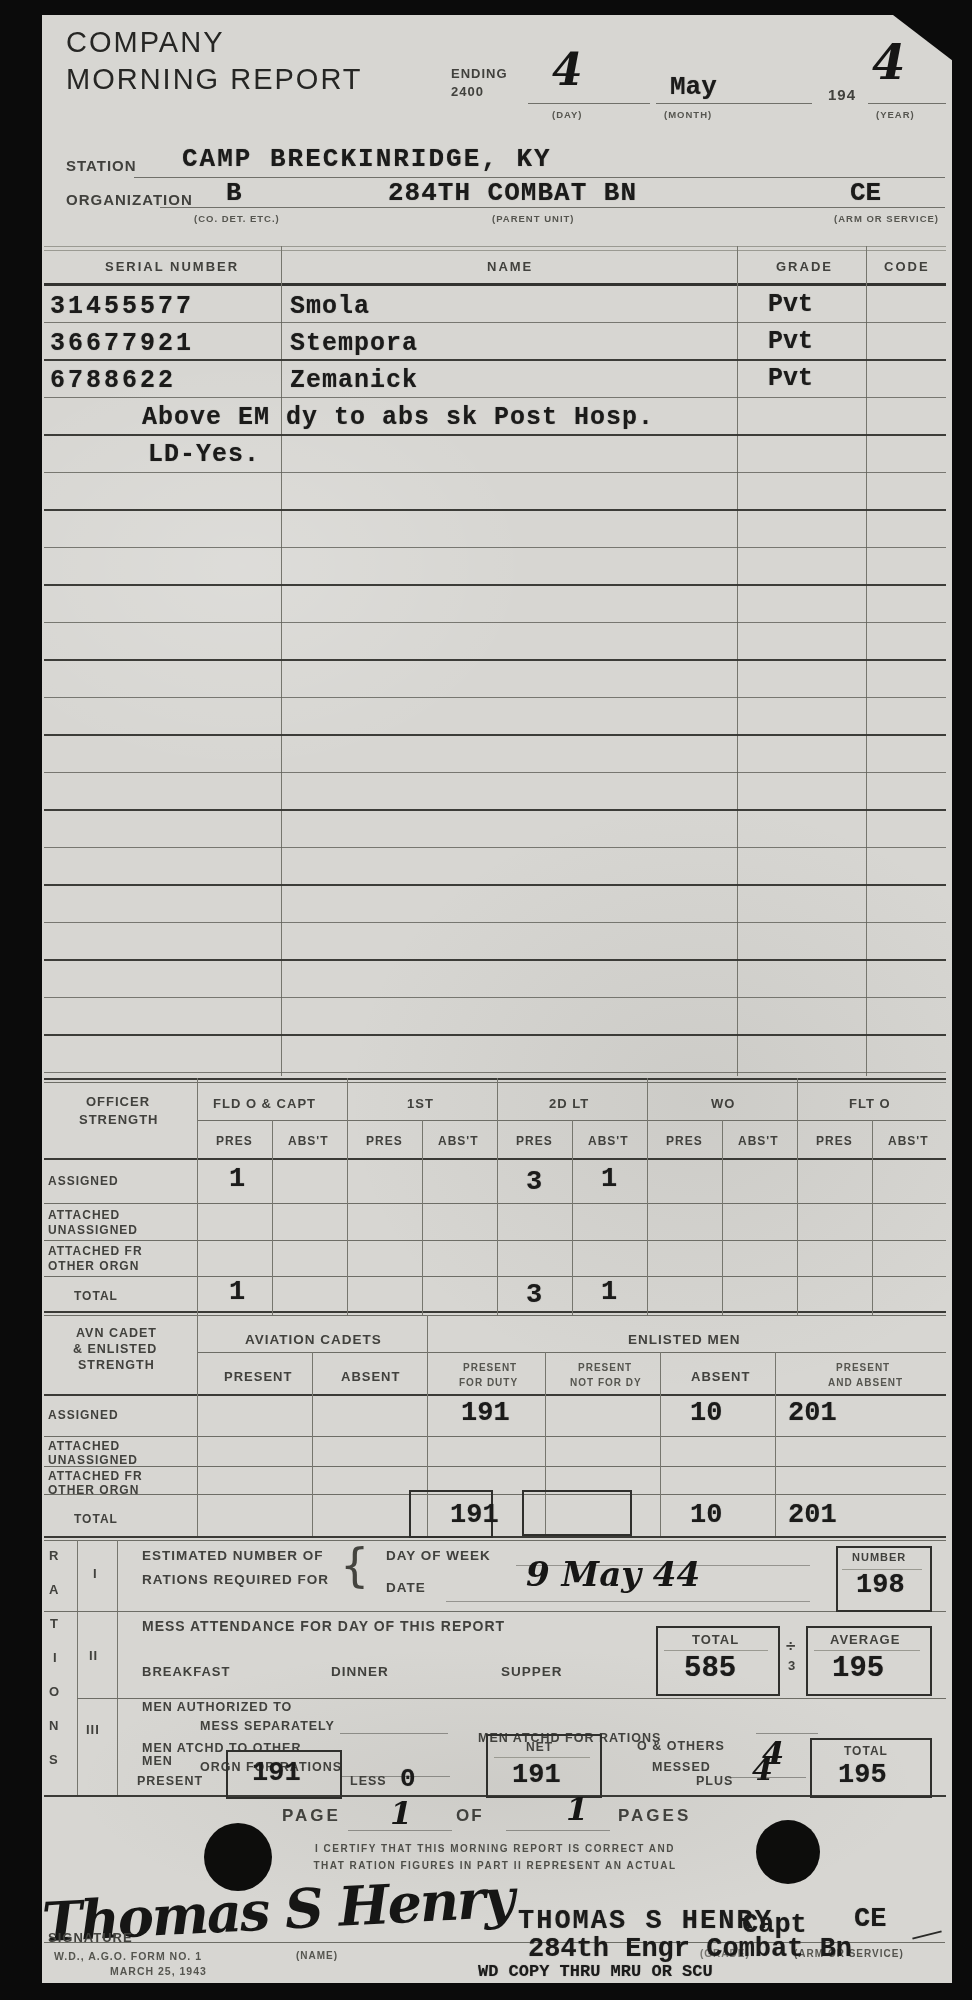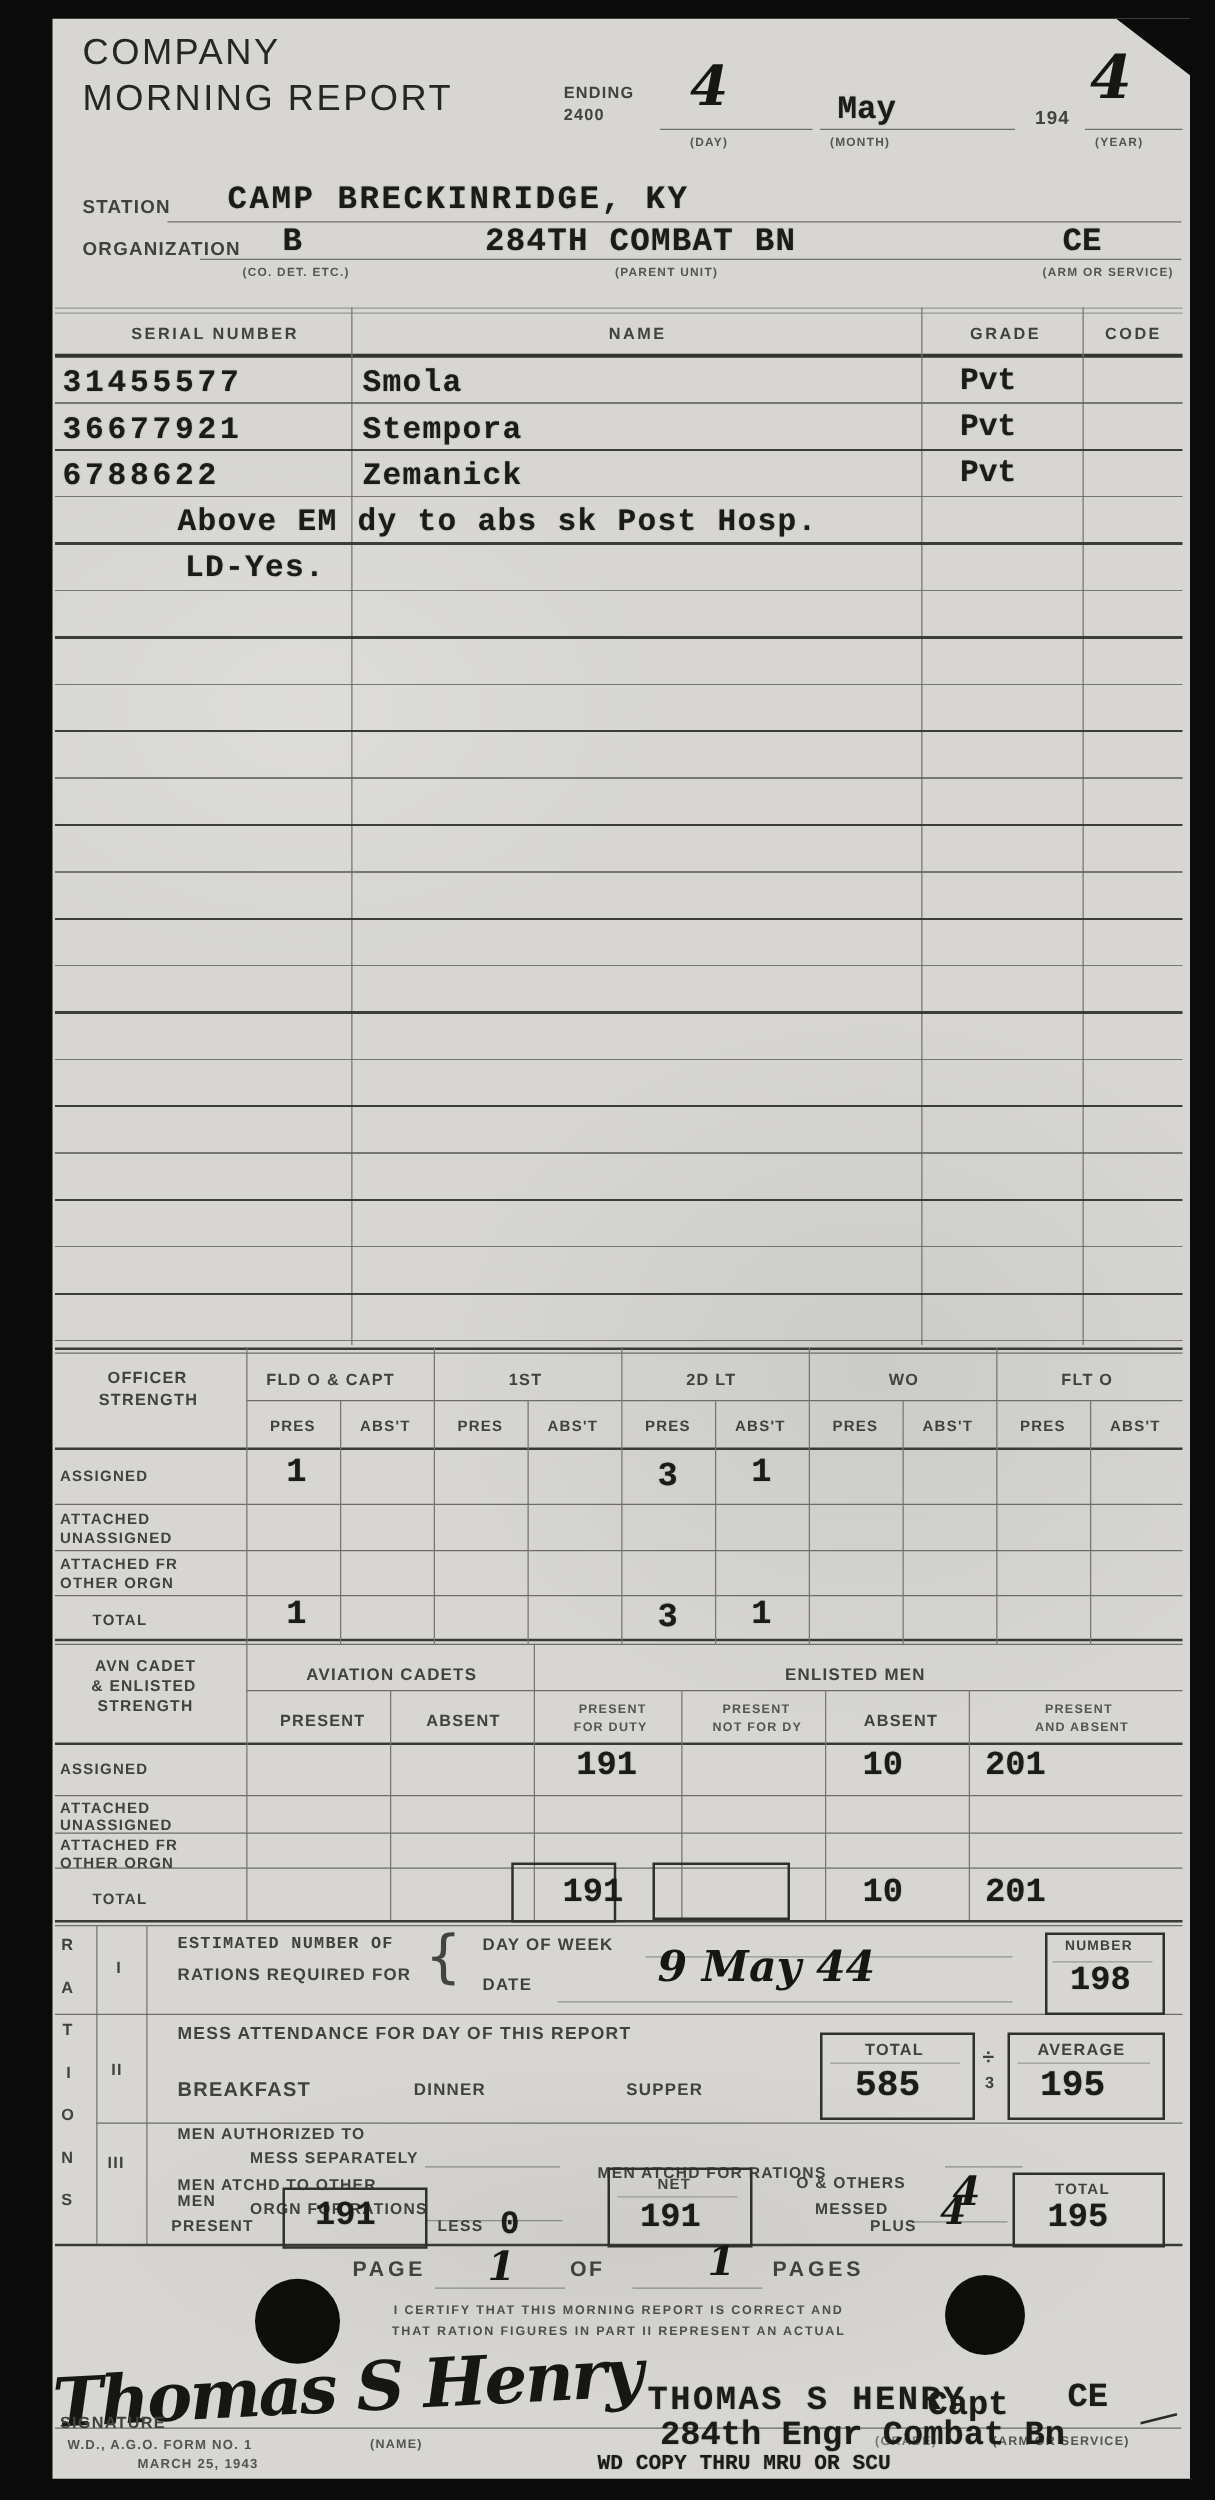--- a/index.html
+++ b/index.html
@@ -214,35 +214,35 @@
     <div class="lbl" style="left:49px;top:1684px;">O</div>
     <div class="lbl" style="left:49px;top:1718px;">N</div>
     <div class="lbl" style="left:49px;top:1752px;">S</div>
     <div class="lbl" style="left:93px;top:1566px;">I</div>
     <div class="lbl" style="left:89px;top:1648px;">II</div>
     <div class="lbl" style="left:86px;top:1722px;">III</div>
     <div class="hl" style="left:44px;top:1611px;width:902px;"></div>
     <div class="hl" style="left:77px;top:1698px;width:869px;"></div>
     <div class="hl heavy" style="left:44px;top:1795px;width:902px;"></div>
 
-    <div class="lbl" style="left:142px;top:1548px;font-size:13.5px;font-family:Liberation Mono, monospace;">ESTIMATED NUMBER OF</div>
+    <div class="lbl" style="left:142px;top:1548px;font-size:13.5px;">ESTIMATED NUMBER OF</div>
     <div class="lbl" style="left:142px;top:1572px;font-size:13.5px;">RATIONS REQUIRED FOR</div>
     <div style="position:absolute;left:340px;top:1538px;font-size:46px;color:#44443f;font-family:'DejaVu Sans',sans-serif;">{</div>
     <div class="lbl" style="left:386px;top:1548px;font-size:13.5px;">DAY OF WEEK</div>
     <div class="fill" style="left:516px;top:1565px;width:294px;opacity:.55;"></div>
     <div class="lbl" style="left:386px;top:1580px;font-size:13.5px;">DATE</div>
     <div class="fill" style="left:446px;top:1601px;width:364px;opacity:.55;"></div>
     <div class="hand" style="left:526px;top:1554px;font-size:34px;">9 May 44</div>
     <div class="box" style="left:836px;top:1546px;width:92px;height:62px;border-width:2.5px;"></div>
     <div class="lbl" style="left:852px;top:1551px;font-size:11px;">NUMBER</div>
     <div class="hl faint" style="left:842px;top:1569px;width:80px;"></div>
     <div class="typed" style="left:856px;top:1570px;font-size:27px;">198</div>
 
     <div class="lbl" style="left:142px;top:1618px;font-size:14px;">MESS ATTENDANCE FOR DAY OF THIS REPORT</div>
-    <div class="lbl" style="left:142px;top:1664px;font-size:16px;">BREAKFAST</div>
+    <div class="lbl" style="left:142px;top:1664px;font-size:13px;">BREAKFAST</div>
     <div class="lbl" style="left:331px;top:1664px;font-size:13.5px;">DINNER</div>
     <div class="lbl" style="left:501px;top:1664px;font-size:13.5px;">SUPPER</div>
     <div class="box" style="left:656px;top:1626px;width:120px;height:66px;"></div>
     <div class="lbl" style="left:692px;top:1632px;">TOTAL</div>
     <div class="hl faint" style="left:664px;top:1650px;width:104px;"></div>
     <div class="typed" style="left:684px;top:1652px;font-size:29px;">585</div>
     <div class="lbl" style="left:786px;top:1636px;font-size:17px;">÷</div>
     <div class="lbl" style="left:788px;top:1658px;">3</div>
     <div class="box" style="left:806px;top:1626px;width:122px;height:66px;"></div>
     <div class="lbl" style="left:830px;top:1632px;">AVERAGE</div>

